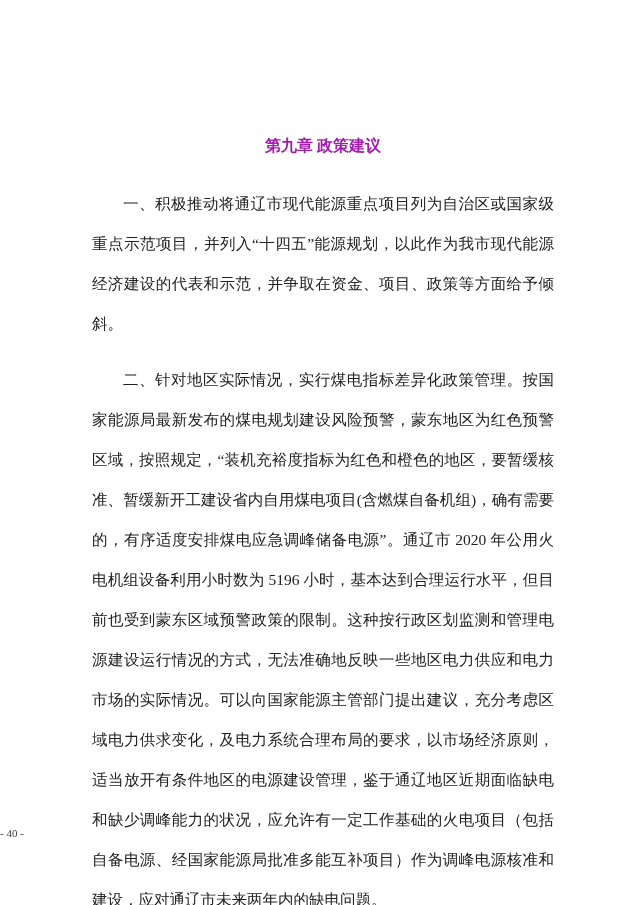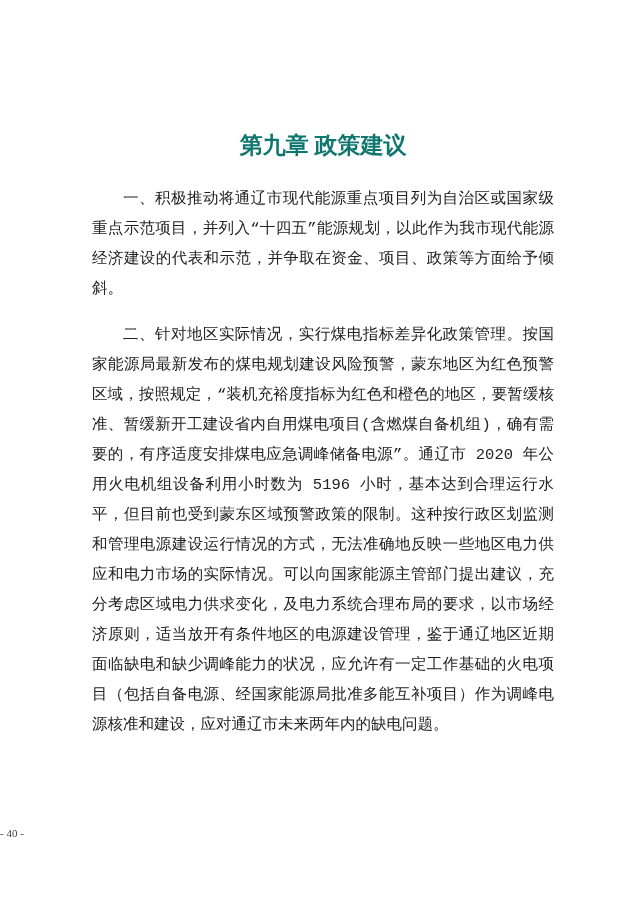--- a/index.html
+++ b/index.html
@@ -13,35 +13,34 @@
     height: 905px;
     box-sizing: border-box;
     background: #ffffff;
     padding: 128px 86px 0 92px;
     font-family: "Liberation Serif", "DejaVu Serif", serif;
     color: #212121;
     overflow: hidden;
   }
   .title {
     margin: 0 0 20px 0;
-    font-size: 23px;
+    font-size: 16px;
     line-height: 36px;
     font-weight: bold;
     text-align: center;
-    color: #0f766e;
+    color: #a21caf;
   }
   .body-para {
     margin: 0 0 16px 0;
     font-size: 15.5px;
-    line-height: 30px;
+    line-height: 40px;
     text-align: justify;
     text-indent: 2em;
     word-break: normal;
     overflow-wrap: break-word;
-    font-family: Liberation Mono, monospace;
   }
   .footer {
     position: absolute;
     left: 0;
     right: 0;
     top: 826px;
     font-size: 11px;
     line-height: 14px;
     color: #3c3c3c;
   }

